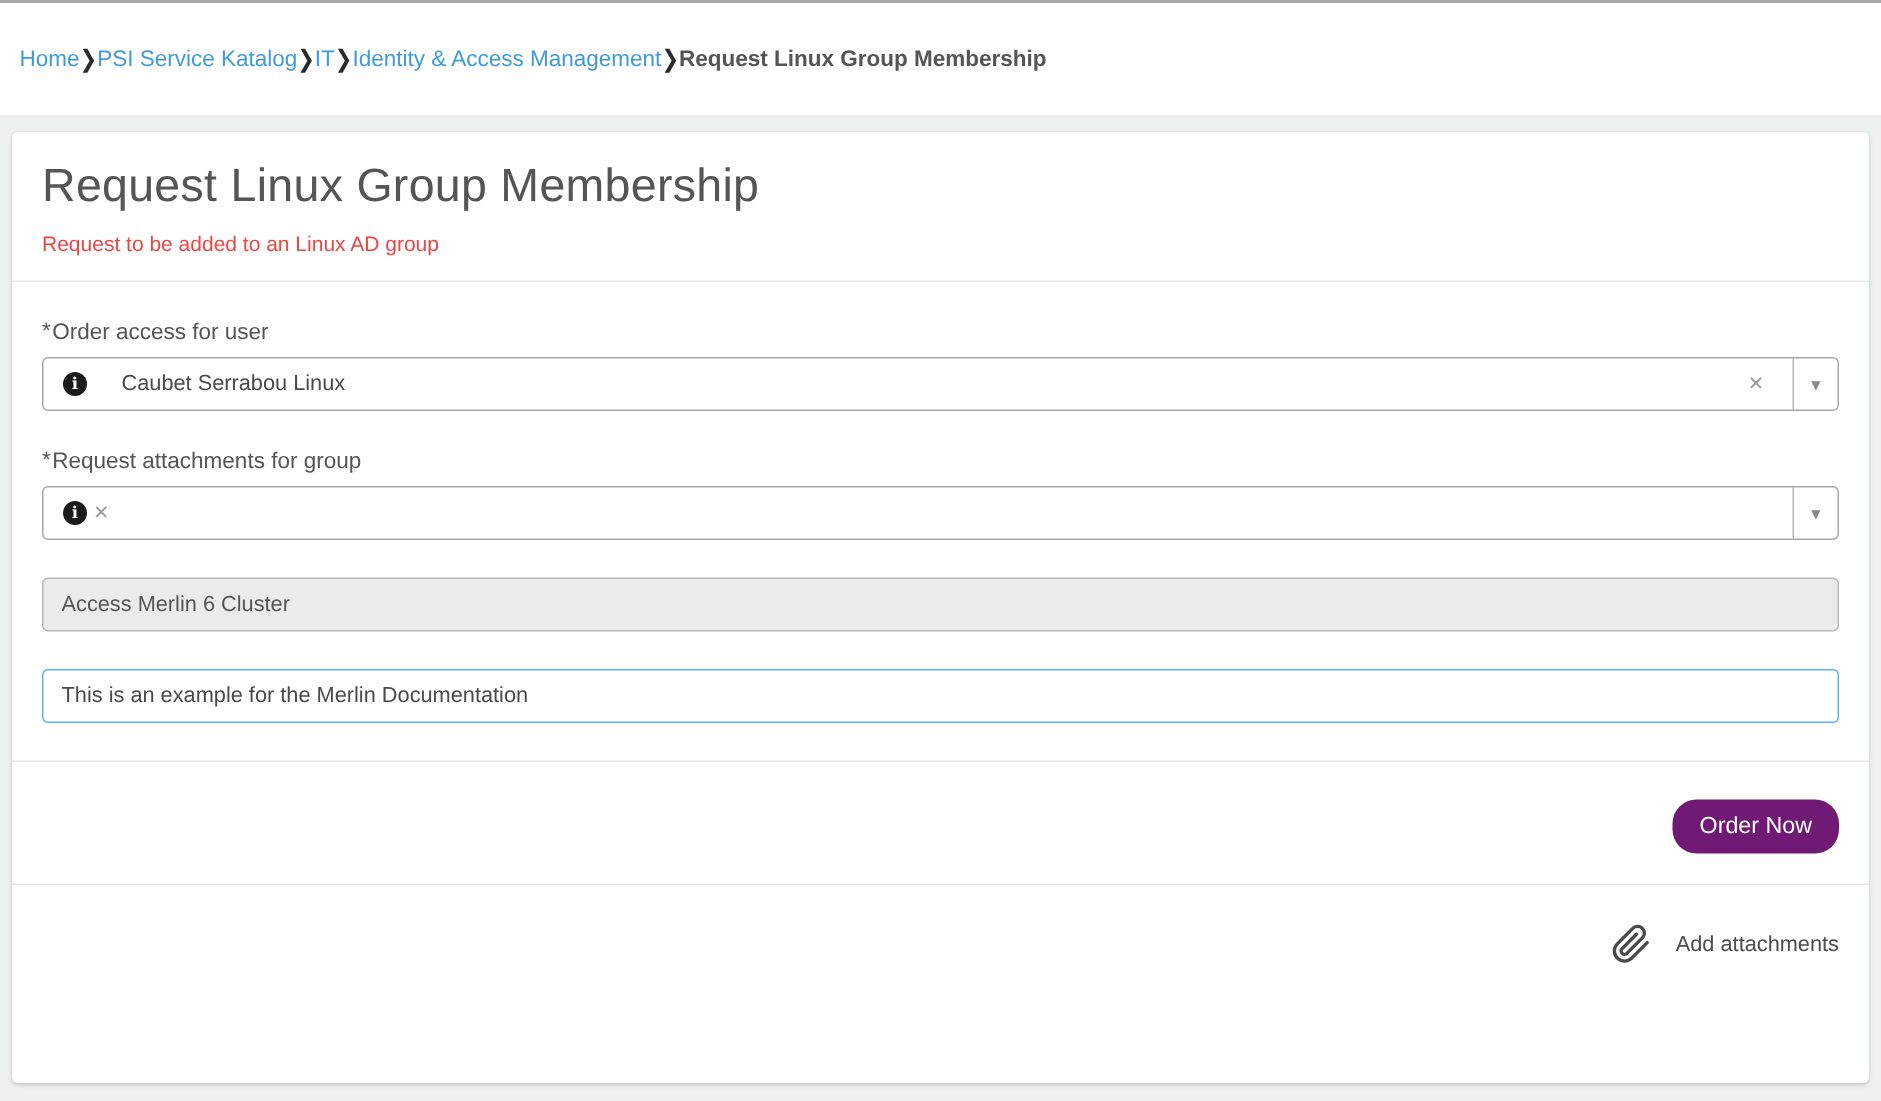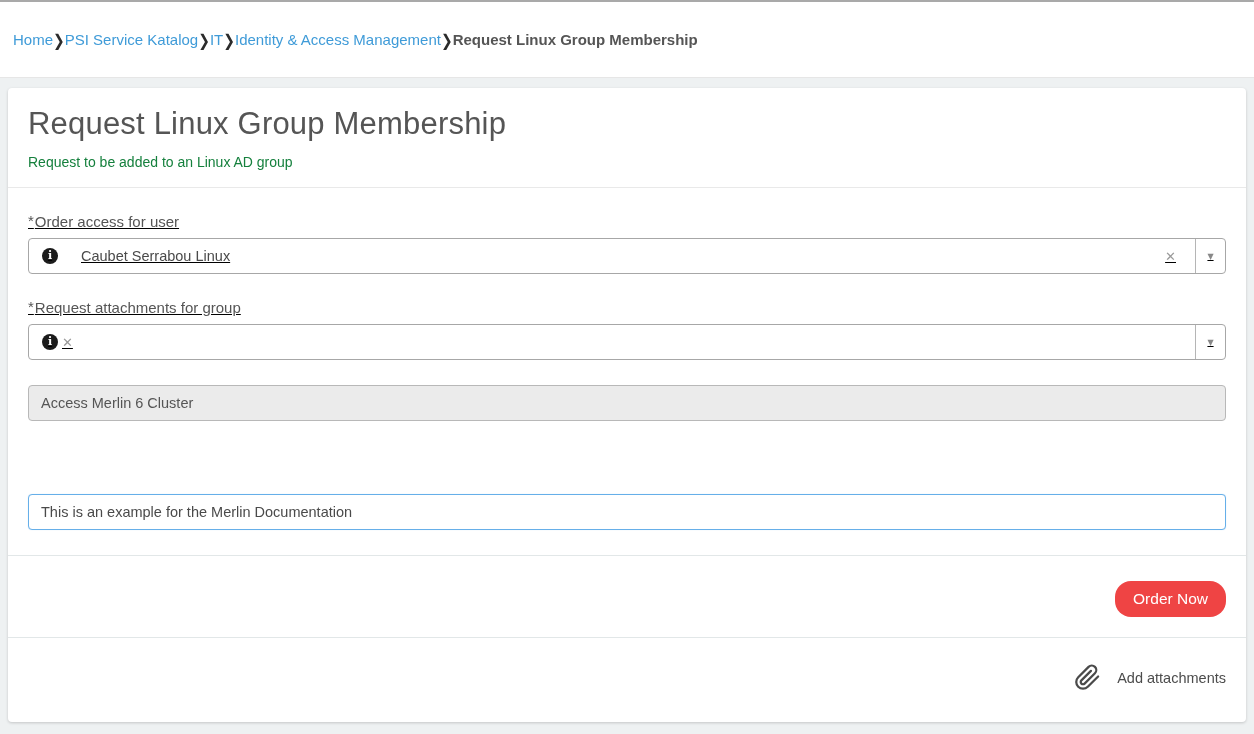--- a/index.html
+++ b/index.html
@@ -51,23 +51,23 @@
     display: flex;
     flex-direction: column;
   }
   .card-header { padding: 18px 20px 17px 20px; border-bottom: 1px solid #e9e9e9; }
   .page-title {
     font-size: 31px;
     font-weight: 400;
     color: #555555;
     letter-spacing: 0.2px;
   }
-  .page-subtitle { margin-top: 12px; font-size: 14px; color: #15803d; }
-
-  .card-form { padding: 25px 20px 0 20px; text-decoration: underline; }
+  .page-subtitle { margin-top: 12px; font-size: 14px; color: #ef4444; }
+
+  .card-form { padding: 25px 20px 0 20px; }
   .field-group { margin-bottom: 25px; }
   .field-label { font-size: 15px; color: #555555; margin-bottom: 8px; }
   .req-mark { color: #555555; position: relative; top: -1px; margin-right: 1px; }
 
   
   .combobox {
     display: flex;
     align-items: stretch;
     height: 36px;
     border: 1px solid #a7a7a7;
@@ -112,27 +112,27 @@
     border: 1px solid #b8b8b8;
     border-radius: 4px;
     padding: 16px 12px;
     font-family: "Liberation Sans", sans-serif;
     font-size: 14.5px;
     color: #4a4a4a;
     background: #ffffff;
     outline: none;
   }
   .text-input.disabled { background: #ebebeb; color: #555555; }
-  .text-input.focused { border: 1px solid #66afe9; box-shadow: 0 0 1px rgba(102,175,233,0.4); margin-top: 48px; }
+  .text-input.focused { border: 1px solid #66afe9; box-shadow: 0 0 1px rgba(102,175,233,0.4); }
 
   .divider { border-top: 1px solid #e2e7e8; }
 
   .actions-row { padding: 25px 20px 20px 20px; display: flex; justify-content: flex-end; }
   .order-btn {
-    background: #ef4444;
+    background: #701a75;
     color: #ffffff;
     font-family: "Liberation Sans", sans-serif;
     font-size: 15.5px;
     border: none;
     border-radius: 16px;
     padding: 9px 18px;
     cursor: pointer;
   }
 
   .attach-row {

